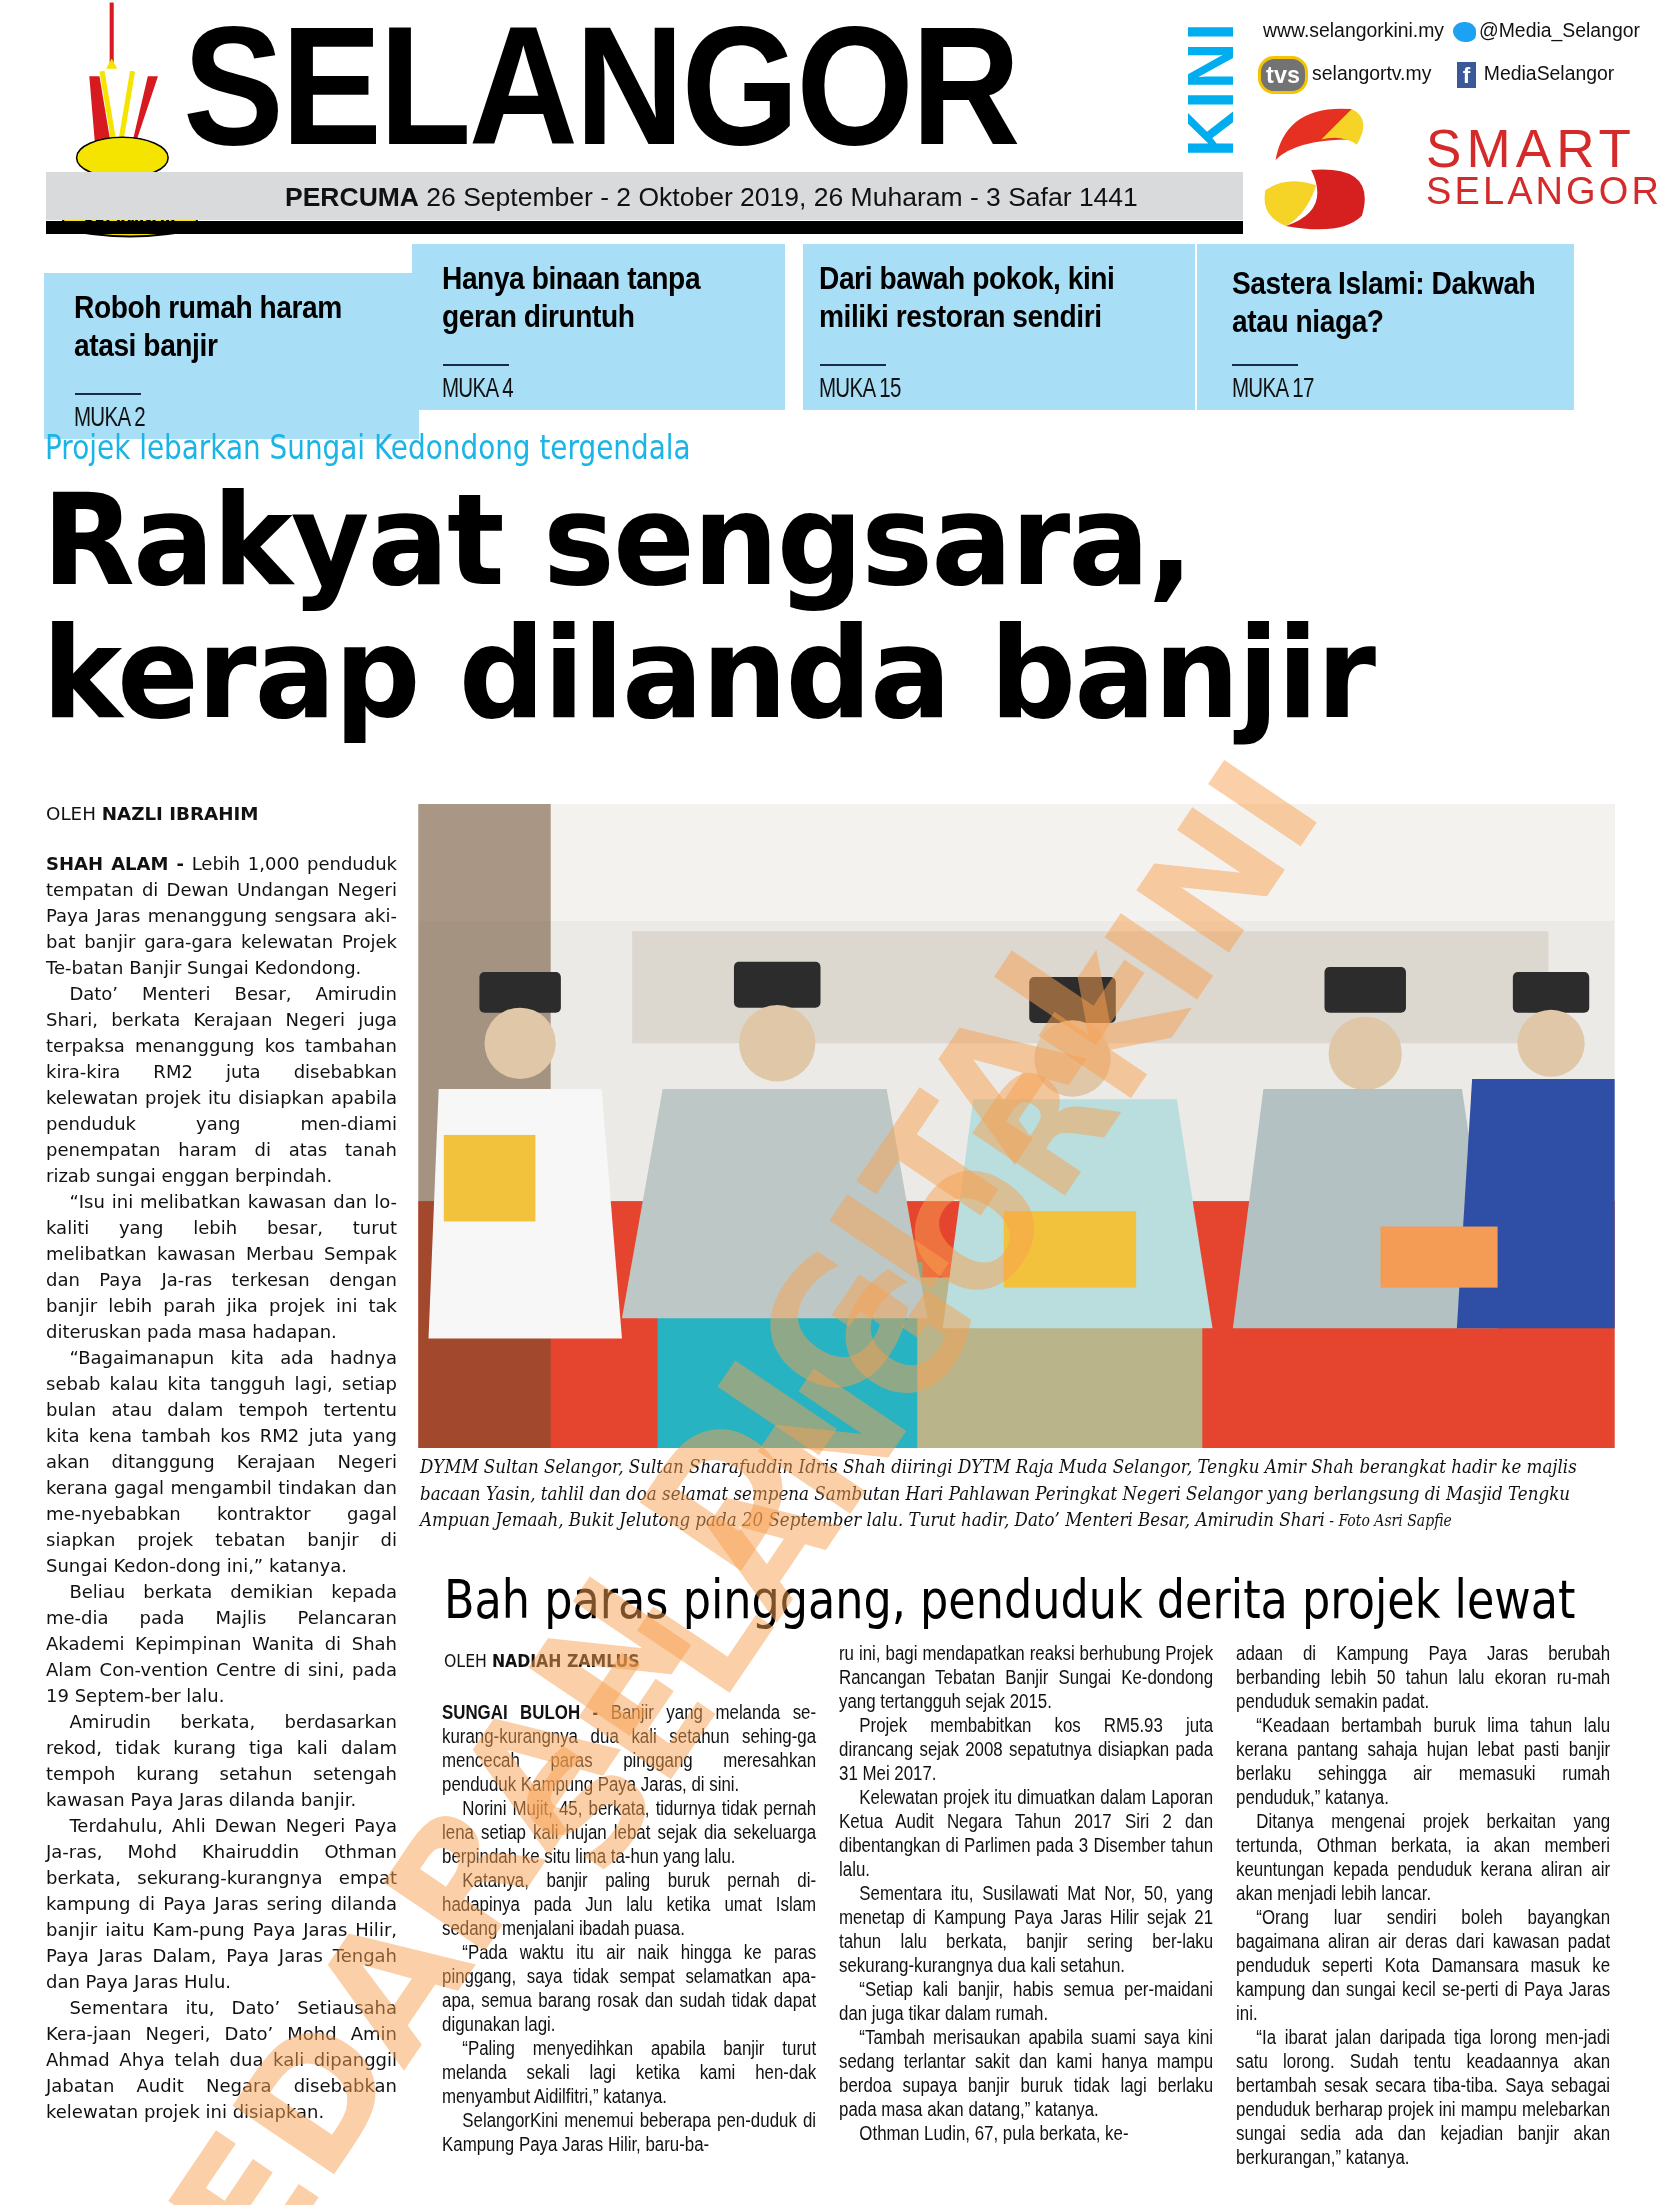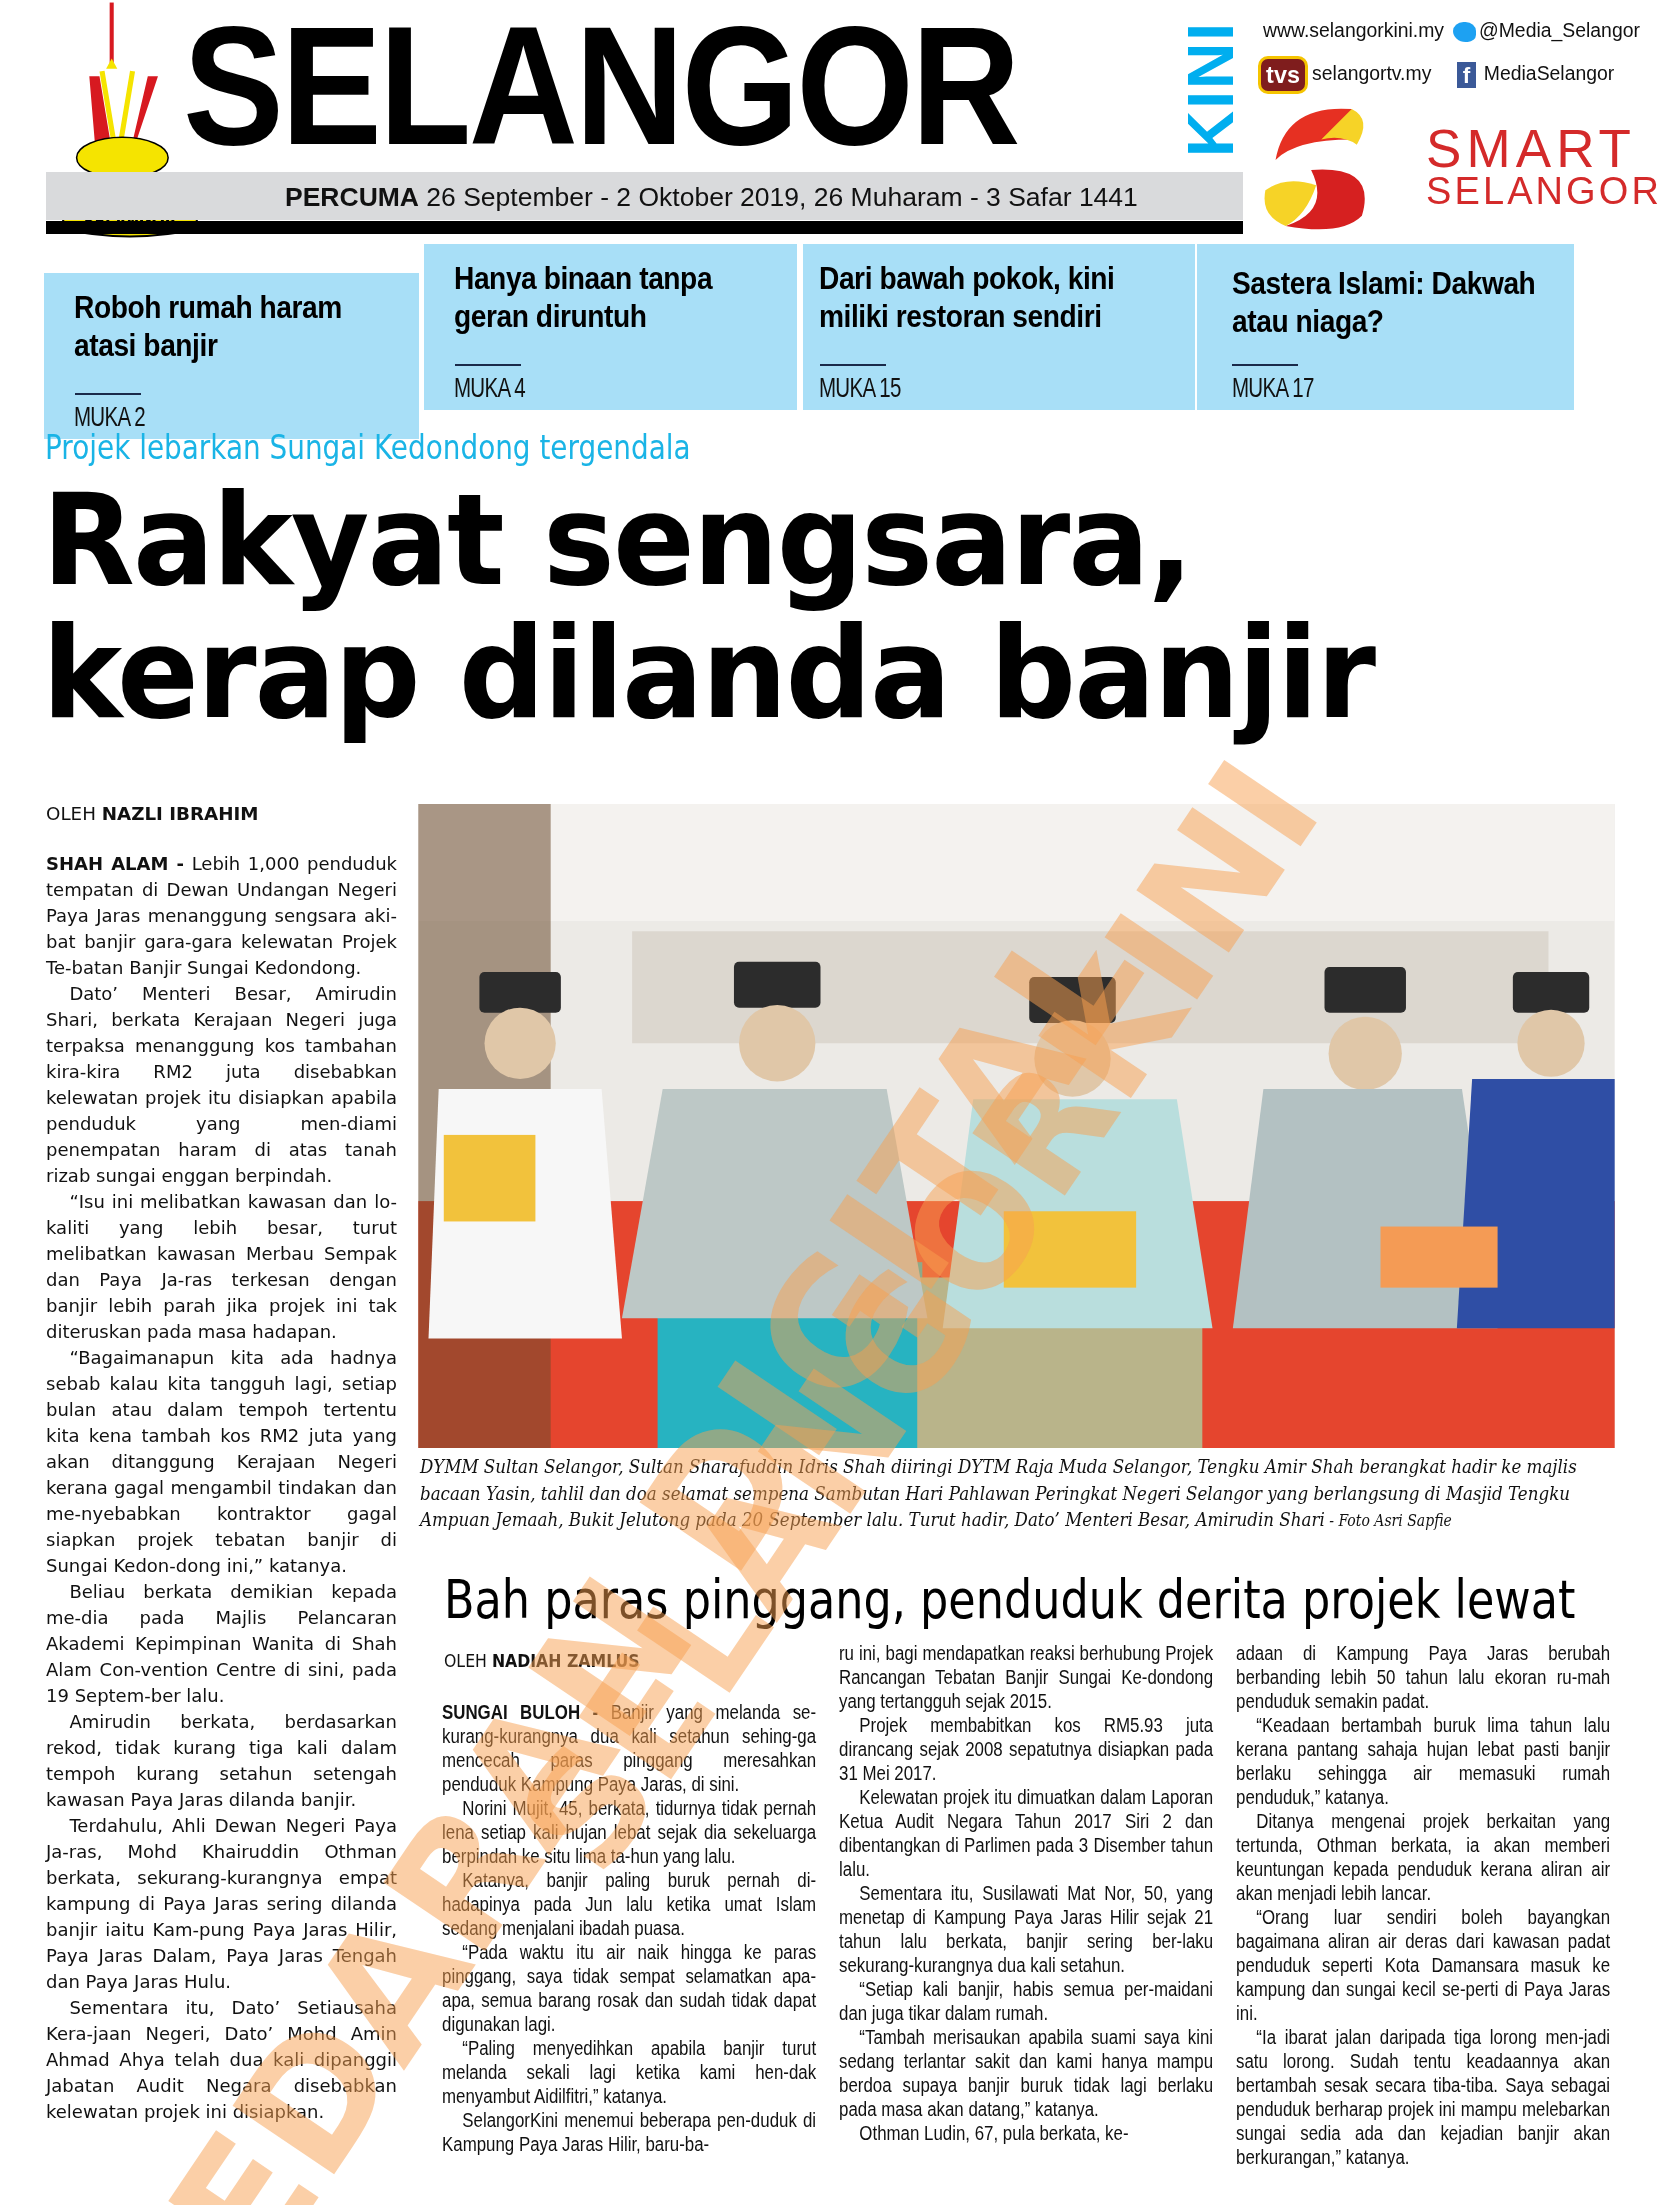--- a/index.html
+++ b/index.html
@@ -12,21 +12,21 @@
   .kini { left: 1181px; top: 14.3px; width: 60px; height: 143px; }
   .kini span { display: block; font-family: "Liberation Sans", sans-serif; font-weight: 700; color: #00aeef; font-size: 64px; line-height: 60px; transform: rotate(-90deg); transform-origin: left top; position: absolute; left: 0; top: 143px; white-space: nowrap; letter-spacing: 2px; }
   .datebar { left: 46px; top: 172px; width: 1197px; height: 48px; background: #d9dadc; }
   .datebar-text { left: 285px; top: 179px; font-family: "Liberation Sans", sans-serif; font-size: 26.5px; line-height: 36px; color: #111; white-space: nowrap; }
   .datebar-text b { font-weight: 700; }
   .blackbar { left: 46px; top: 221px; width: 1197px; height: 13.2px; background: #000; }
 
   .social { font-family: "Liberation Sans", sans-serif; font-size: 19.4px; color: #111; white-space: nowrap; line-height: 25.5px; }
   .tw-icon { width: 23.4px; height: 20.4px; background: #1da1f2; border-radius: 50% 50% 40% 60%; display: inline-block; vertical-align: middle; margin: 0 3.1px; }
   .fb-icon { width: 18.3px; height: 25.5px; background: #3b5998; color: #fff; font-weight: 700; font-size: 22.4px; line-height: 27.5px; text-align: center; display: inline-block; vertical-align: middle; margin-right: 8.1px; }
-  .tvs-icon { display: inline-block; background: #7f1d1d; color: #fff; font-weight: 700; font-size: 23.4px; line-height: 32px; padding: 0 5.1px; border: 3.1px solid #f5c400; border-radius: 10px; vertical-align: middle; margin-right: 4.1px; }
+  .tvs-icon { display: inline-block; background: #737373; color: #fff; font-weight: 700; font-size: 23.4px; line-height: 32px; padding: 0 5.1px; border: 3.1px solid #f5c400; border-radius: 16px; vertical-align: middle; margin-right: 4.1px; }
 
   .smart-logo { left: 1255px; top: 104px; width: 163px; height: 127px; }
   .smart-text { left: 1426px; top: 121px; font-family: "Liberation Sans", sans-serif; color: #d42a2a; font-size: 53px; line-height: 56px; letter-spacing: 5.1px; }
   .smart-text2 { left: 1426px; top: 171px; font-family: "Liberation Sans", sans-serif; color: #d42a2a; font-size: 38px; line-height: 41px; letter-spacing: 3.1px; }
 
   
   .teaser { top: 244px; height: 166px; background: #a8dff7; }
   .teaser-title { position: absolute; left: 29.5px; top: 15.3px; font-family: "Liberation Sans", sans-serif; font-weight: 700; font-size: 32px; line-height: 38px; color: #000; letter-spacing: -0.5px; transform: scaleX(0.88); transform-origin: left top; width: 367px; }
   .teaser-rule { position: absolute; left: 31px; top: 120px; width: 66px; height: 1.5px; background: #1a2a4a; }
   .teaser-page { position: absolute; left: 29.5px; top: 126px; font-family: "Liberation Sans", sans-serif; font-size: 28.5px; line-height: 34px; color: #111; transform: scaleX(0.72); transform-origin: left top; letter-spacing: -1px; }
@@ -104,21 +104,21 @@
   </svg>
 </div>
 <div class="abs smart-text">SMART</div>
 <div class="abs smart-text2">SELANGOR</div>
 
 <div class="abs teaser" style="left:44px; width:375px;margin-top:29px;">
   <div class="teaser-title">Roboh rumah haram atasi banjir</div>
   <div class="teaser-rule"></div>
   <div class="teaser-page">MUKA 2</div>
 </div>
-<div class="abs teaser" style="left:424px; width:373px;">
+<div class="abs teaser" style="left:412px; width:373px;">
   <div class="teaser-title">Hanya binaan tanpa geran diruntuh</div>
   <div class="teaser-rule"></div>
   <div class="teaser-page">MUKA 4</div>
 </div>
 <div class="abs teaser" style="left:803px; width:392px;">
   <div class="teaser-title" style="left:16.3px; width:407px;">Dari bawah pokok, kini miliki restoran sendiri</div>
   <div class="teaser-rule" style="left:17.3px;"></div>
   <div class="teaser-page" style="left:16.3px;">MUKA 15</div>
 </div>
 <div class="abs teaser" style="left:1197px; width:377px;">

